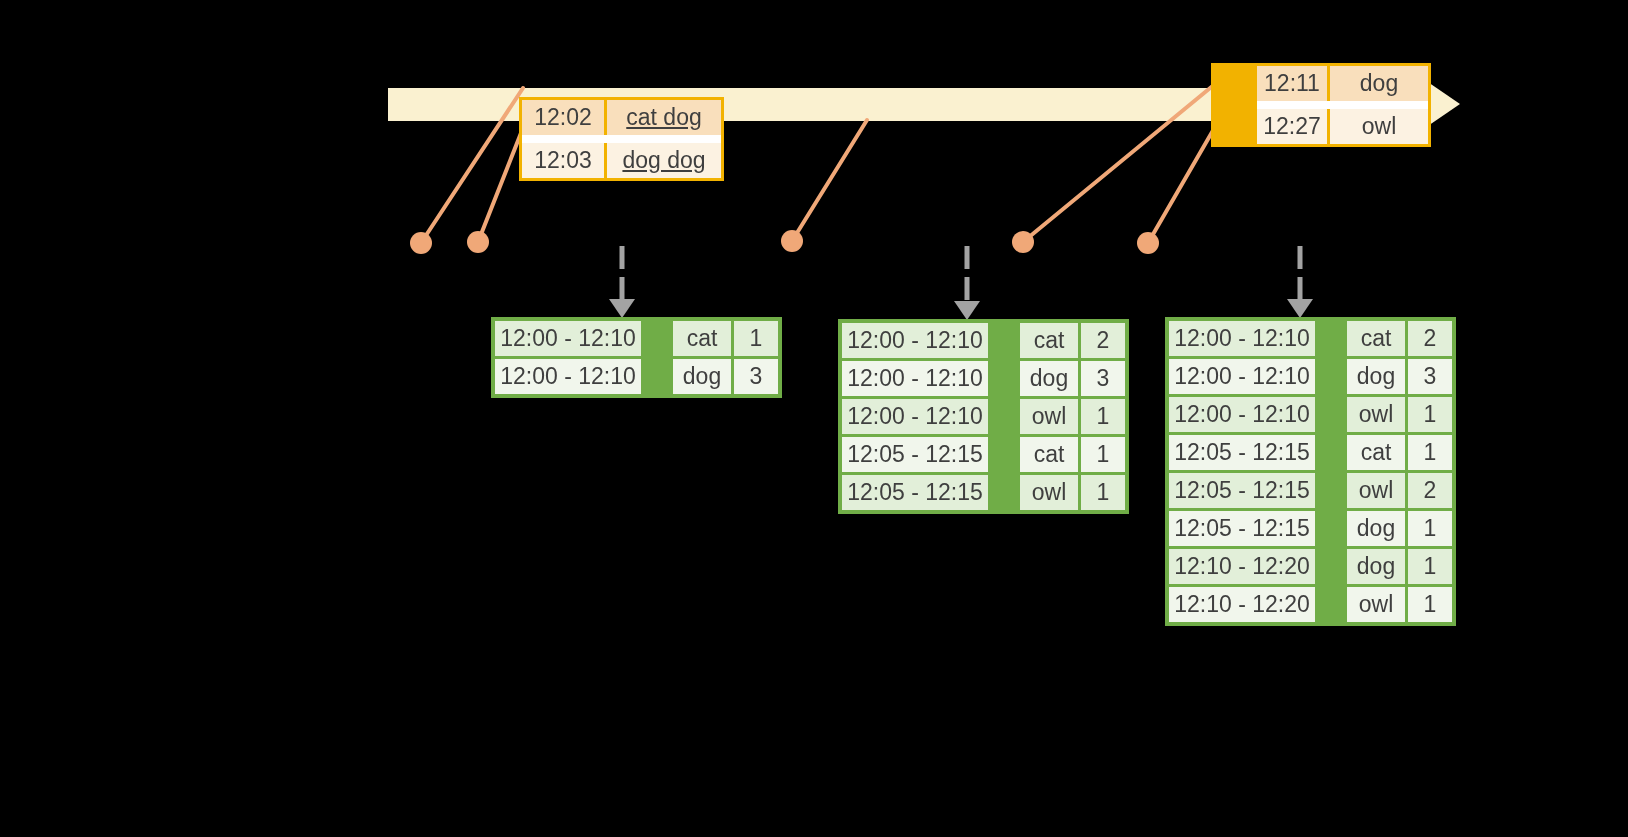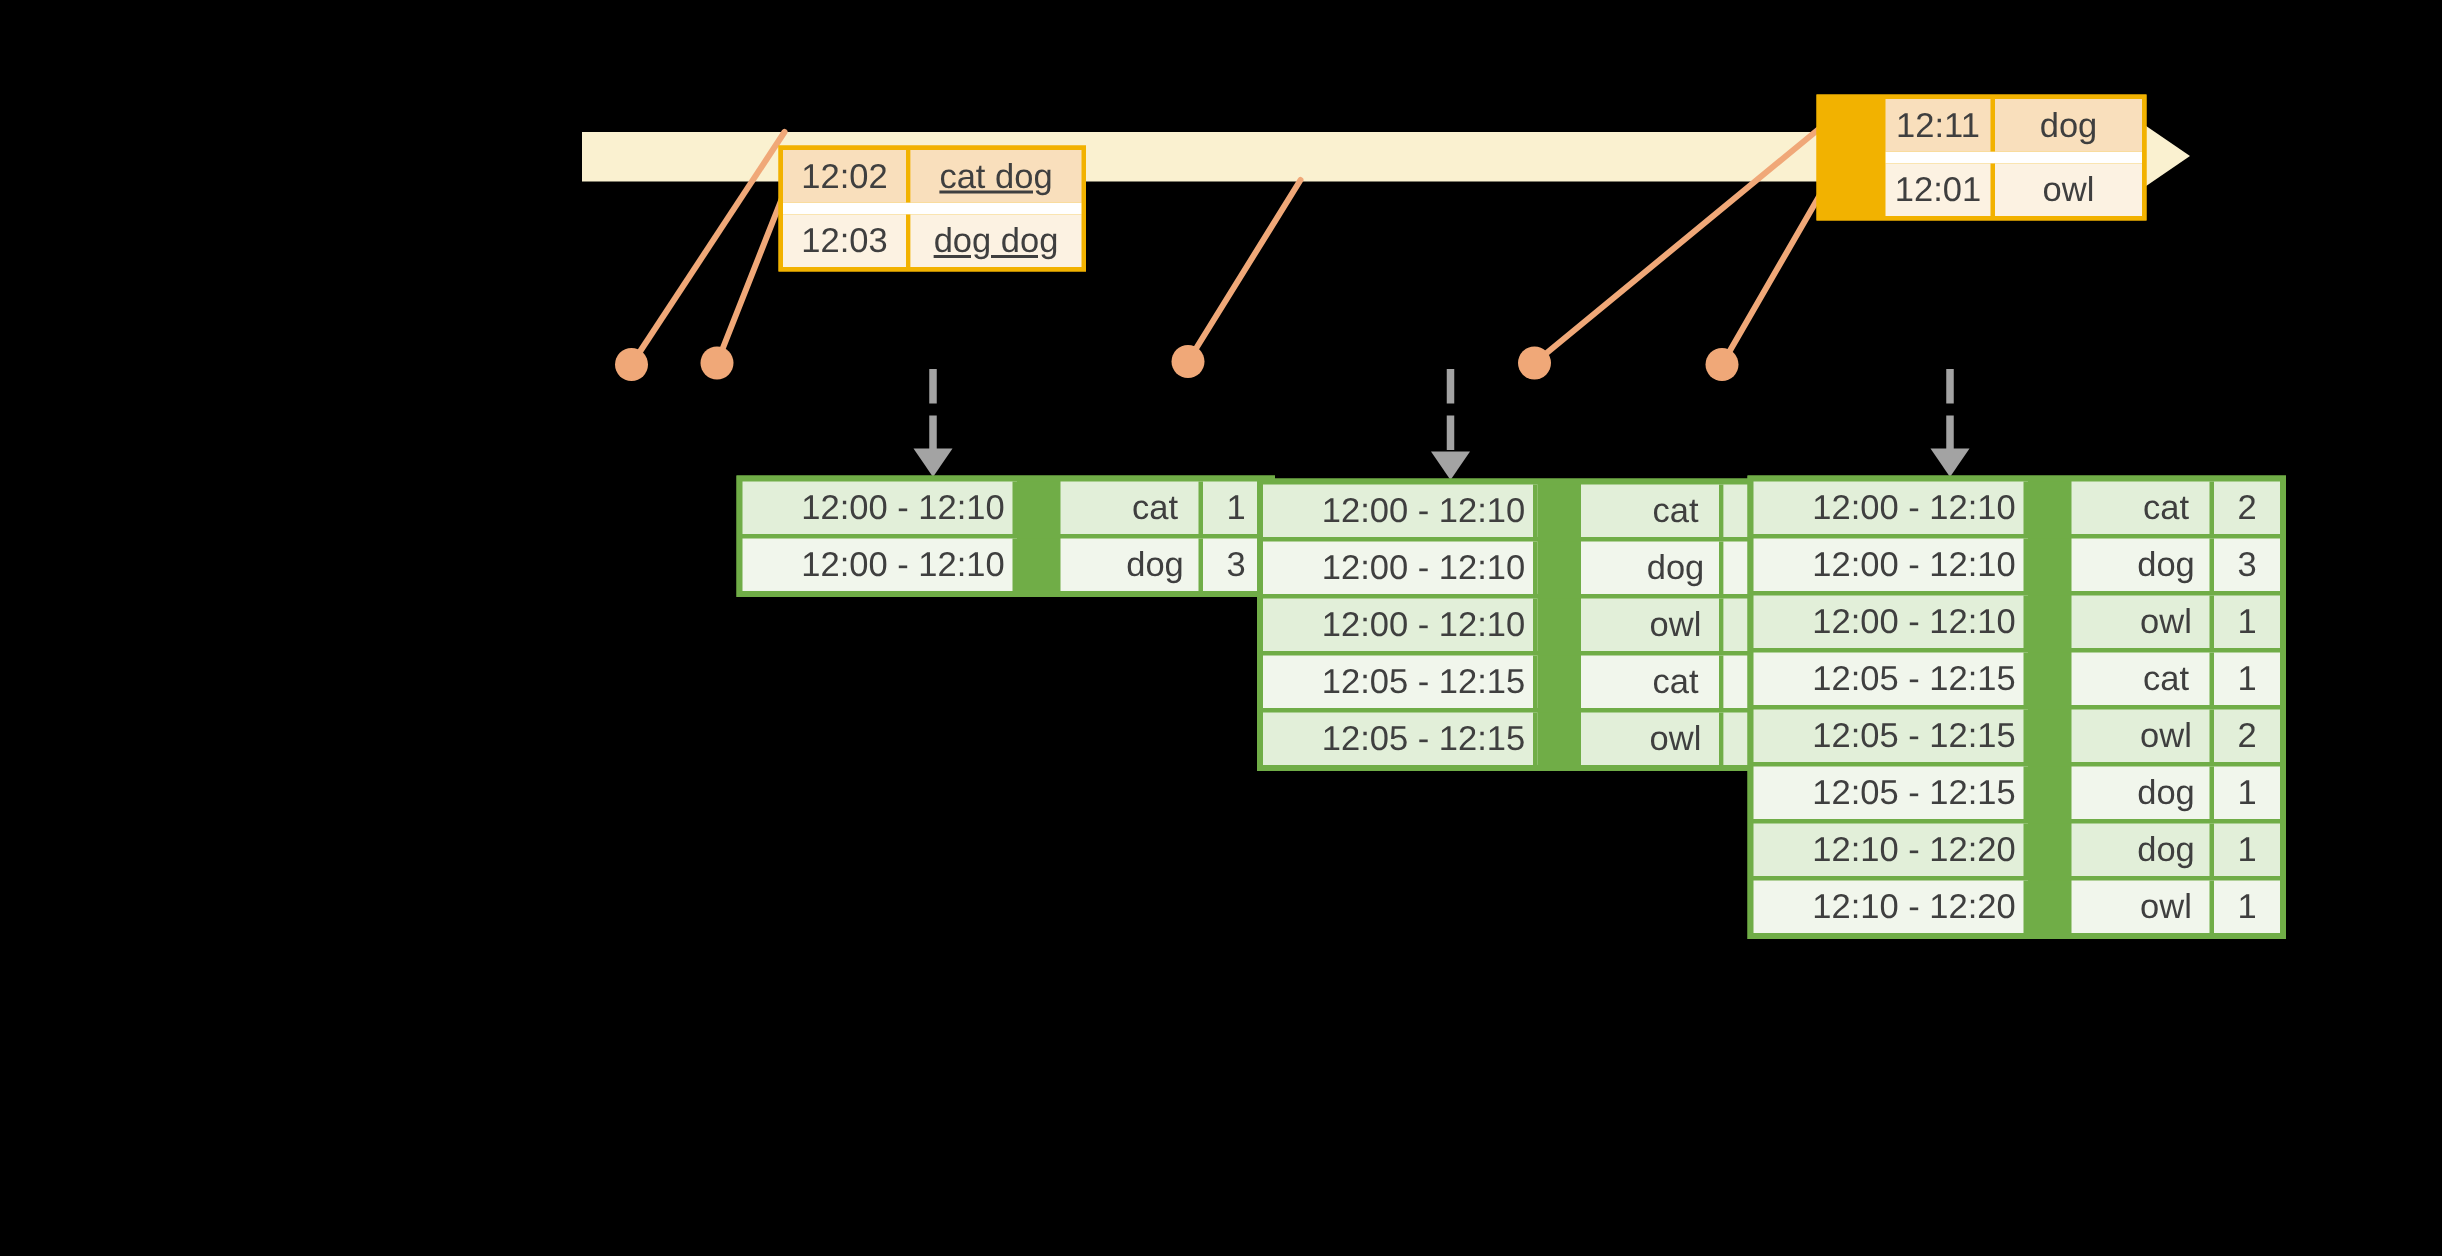--- a/index.html
+++ b/index.html
@@ -22,21 +22,21 @@
   .etable .tcell{height:35px;}
   .etable .trow:nth-child(odd) .tcell{background:#f9dfbc;}
   .etable .trow:nth-child(even) .tcell{background:#fcf2e2;}
   .et1 .c0{width:82px;} .et1 .c1{width:114px;text-decoration:underline;}
   .et2 .c0{width:82px;} .et2 .c1{width:117px;}
   .et3 .c0{width:70px;} .et3 .c1{width:98px;}
 
   
   .gtable{border:4px solid #70ad47;background:#70ad47;}
   .gtable .trow + .trow{border-top:3px solid #70ad47;}
-  .gtable .c0,.gtable .c1{border-right:3px solid #70ad47;padding-left:34px;}
+  .gtable .c0,.gtable .c1{border-right:3px solid #70ad47;}
   .gtable .tcell{height:35px;}
   .gtable .trow:nth-child(odd) .tcell{background:#e2efd9;}
   .gtable .trow:nth-child(even) .tcell{background:#f1f6ec;}
   .gtable .c0{width:146px;} .gtable .c1{width:58px;margin-left:29px;} .gtable .c2{width:44px;}
 
   .et1{left:519px;top:61px;margin-top:36px;}
   .et2{left:864px;top:83px;}
   .et3{left:1211px;top:63px;padding-left:43px;}
   .gt1{left:491px;top:317px;}
   .gt2{left:838px;top:319px;}
@@ -88,21 +88,21 @@
         <div class="tcell c0">12:03</div>
         <div class="tcell c1">dog dog</div>
       </div>
     </div>
   <div class="dtable etable et3">
       <div class="trow">
         <div class="tcell c0">12:11</div>
         <div class="tcell c1">dog</div>
       </div>
       <div class="trow">
-        <div class="tcell c0">12:01</div>
+        <div class="tcell c0">12:27</div>
         <div class="tcell c1">owl</div>
       </div>
     </div>
 
   <div class="dtable gtable gt1">
       <div class="trow">
         <div class="tcell c0">12:00 - 12:10</div>
         <div class="tcell c1">cat</div>
         <div class="tcell c2">1</div>
       </div>

